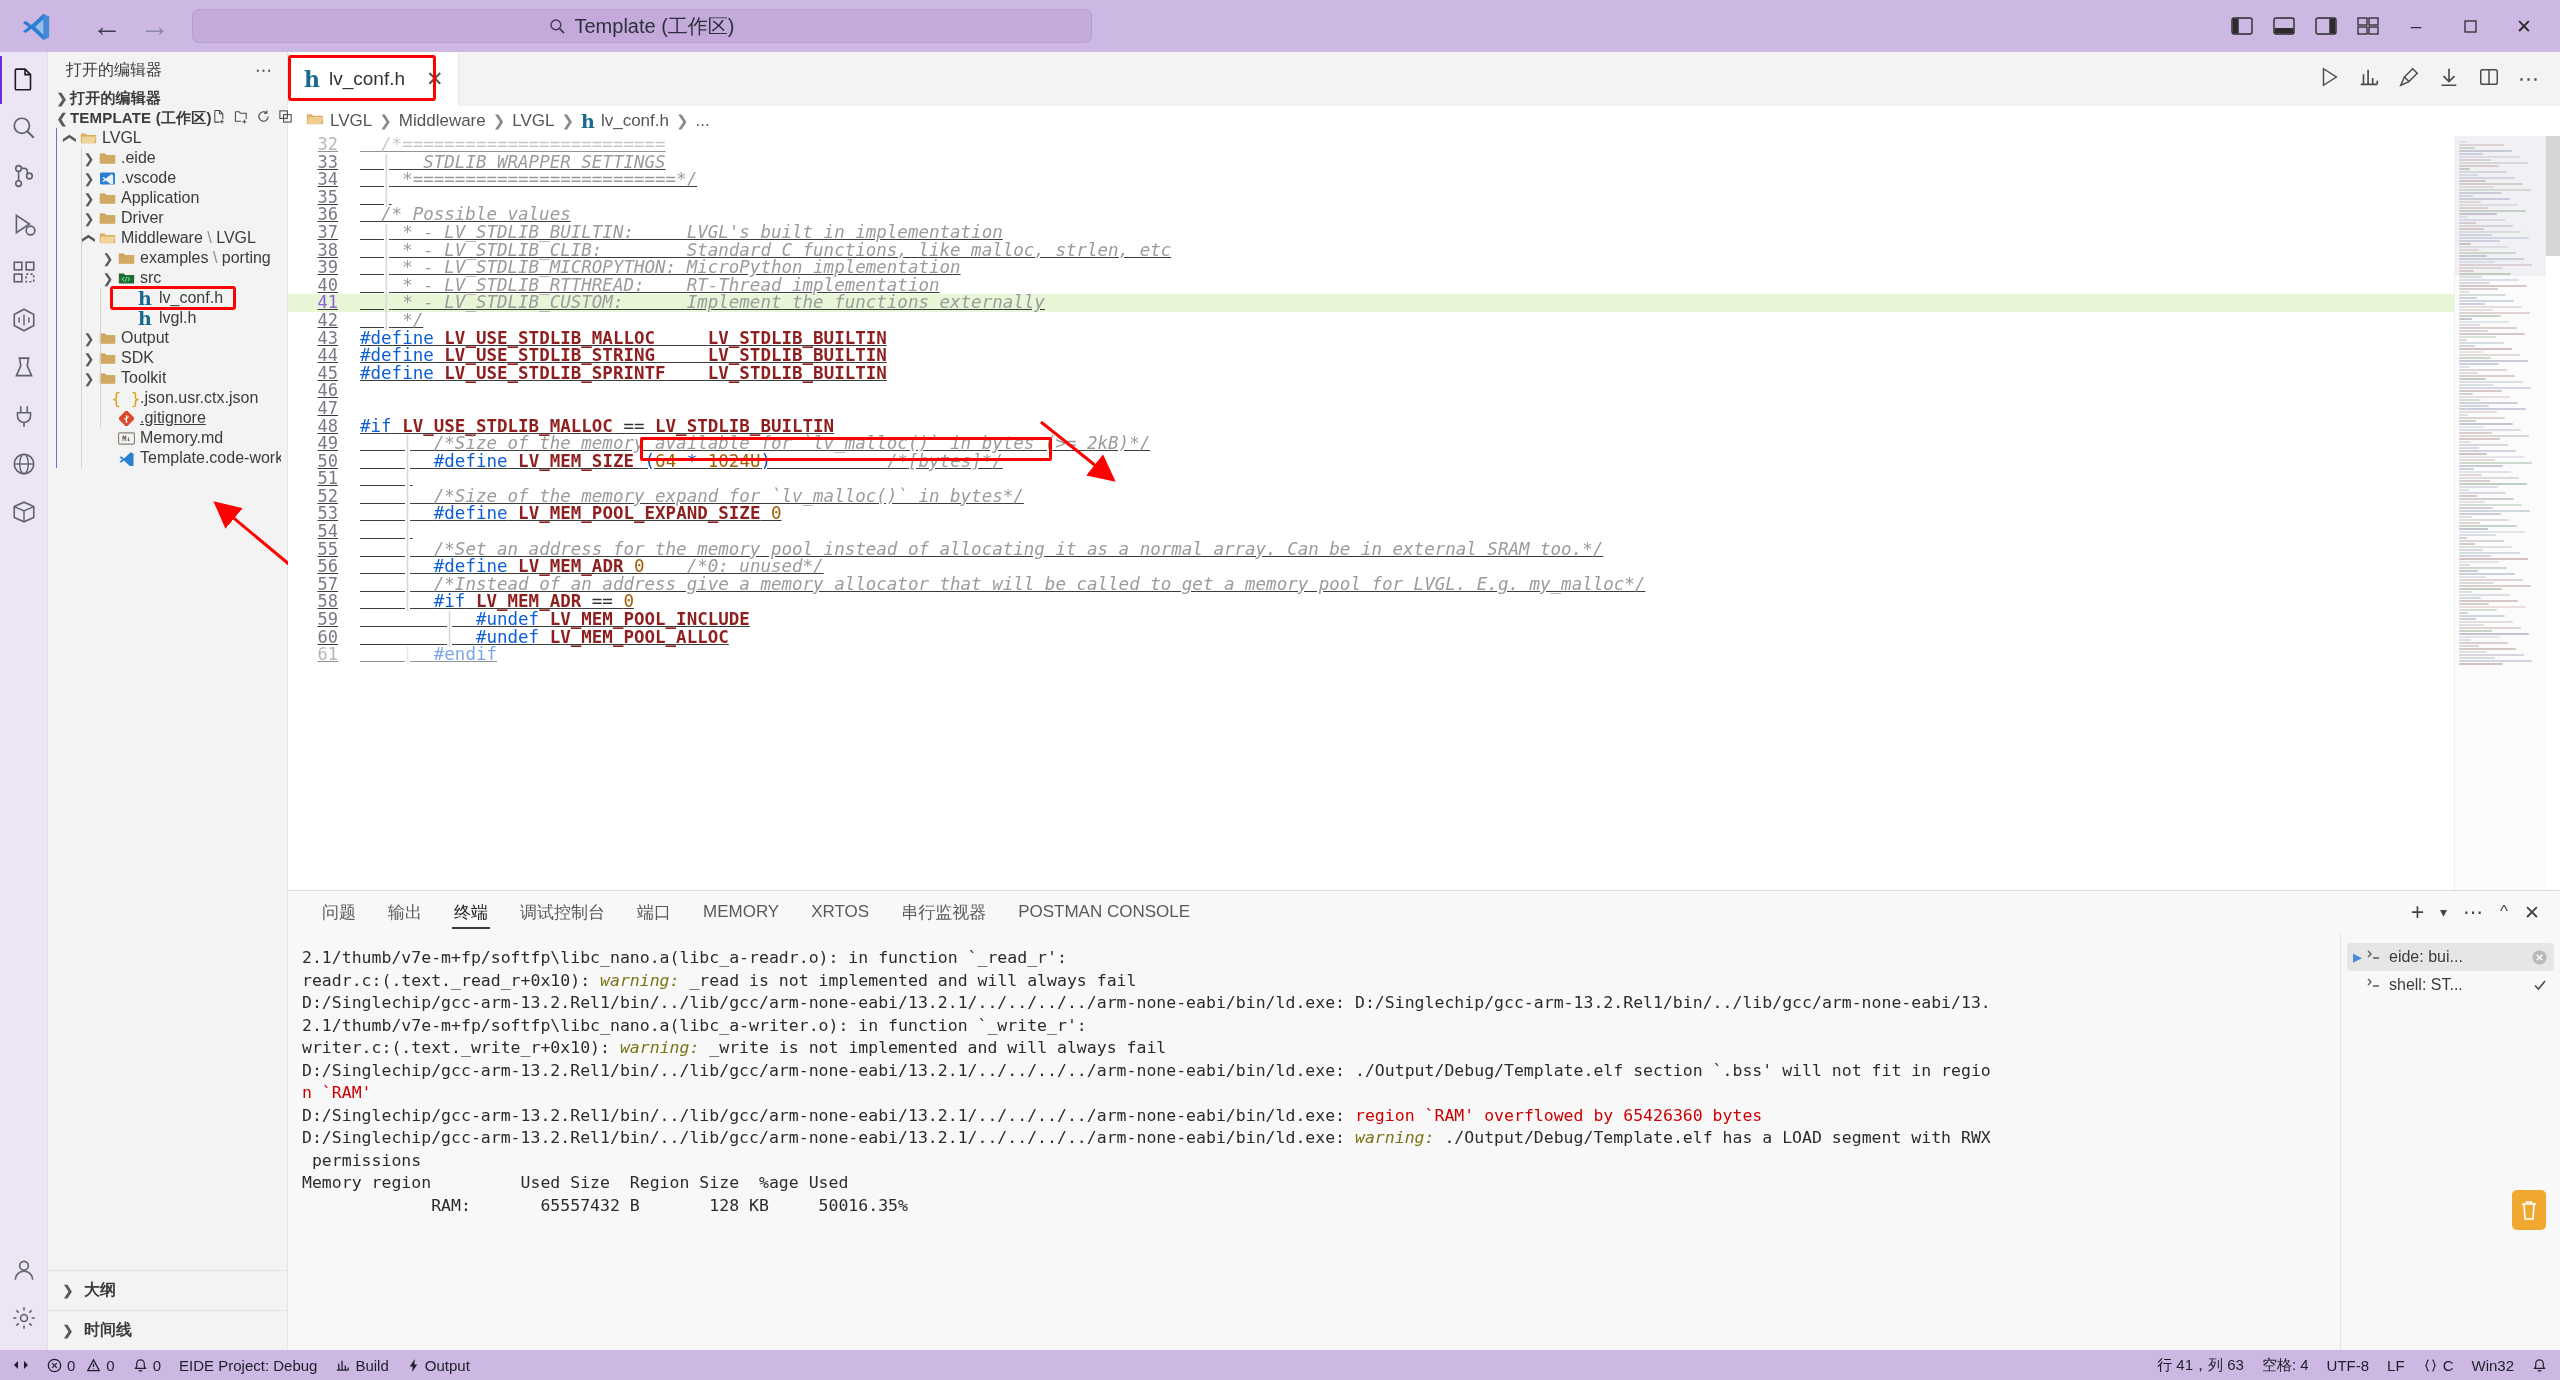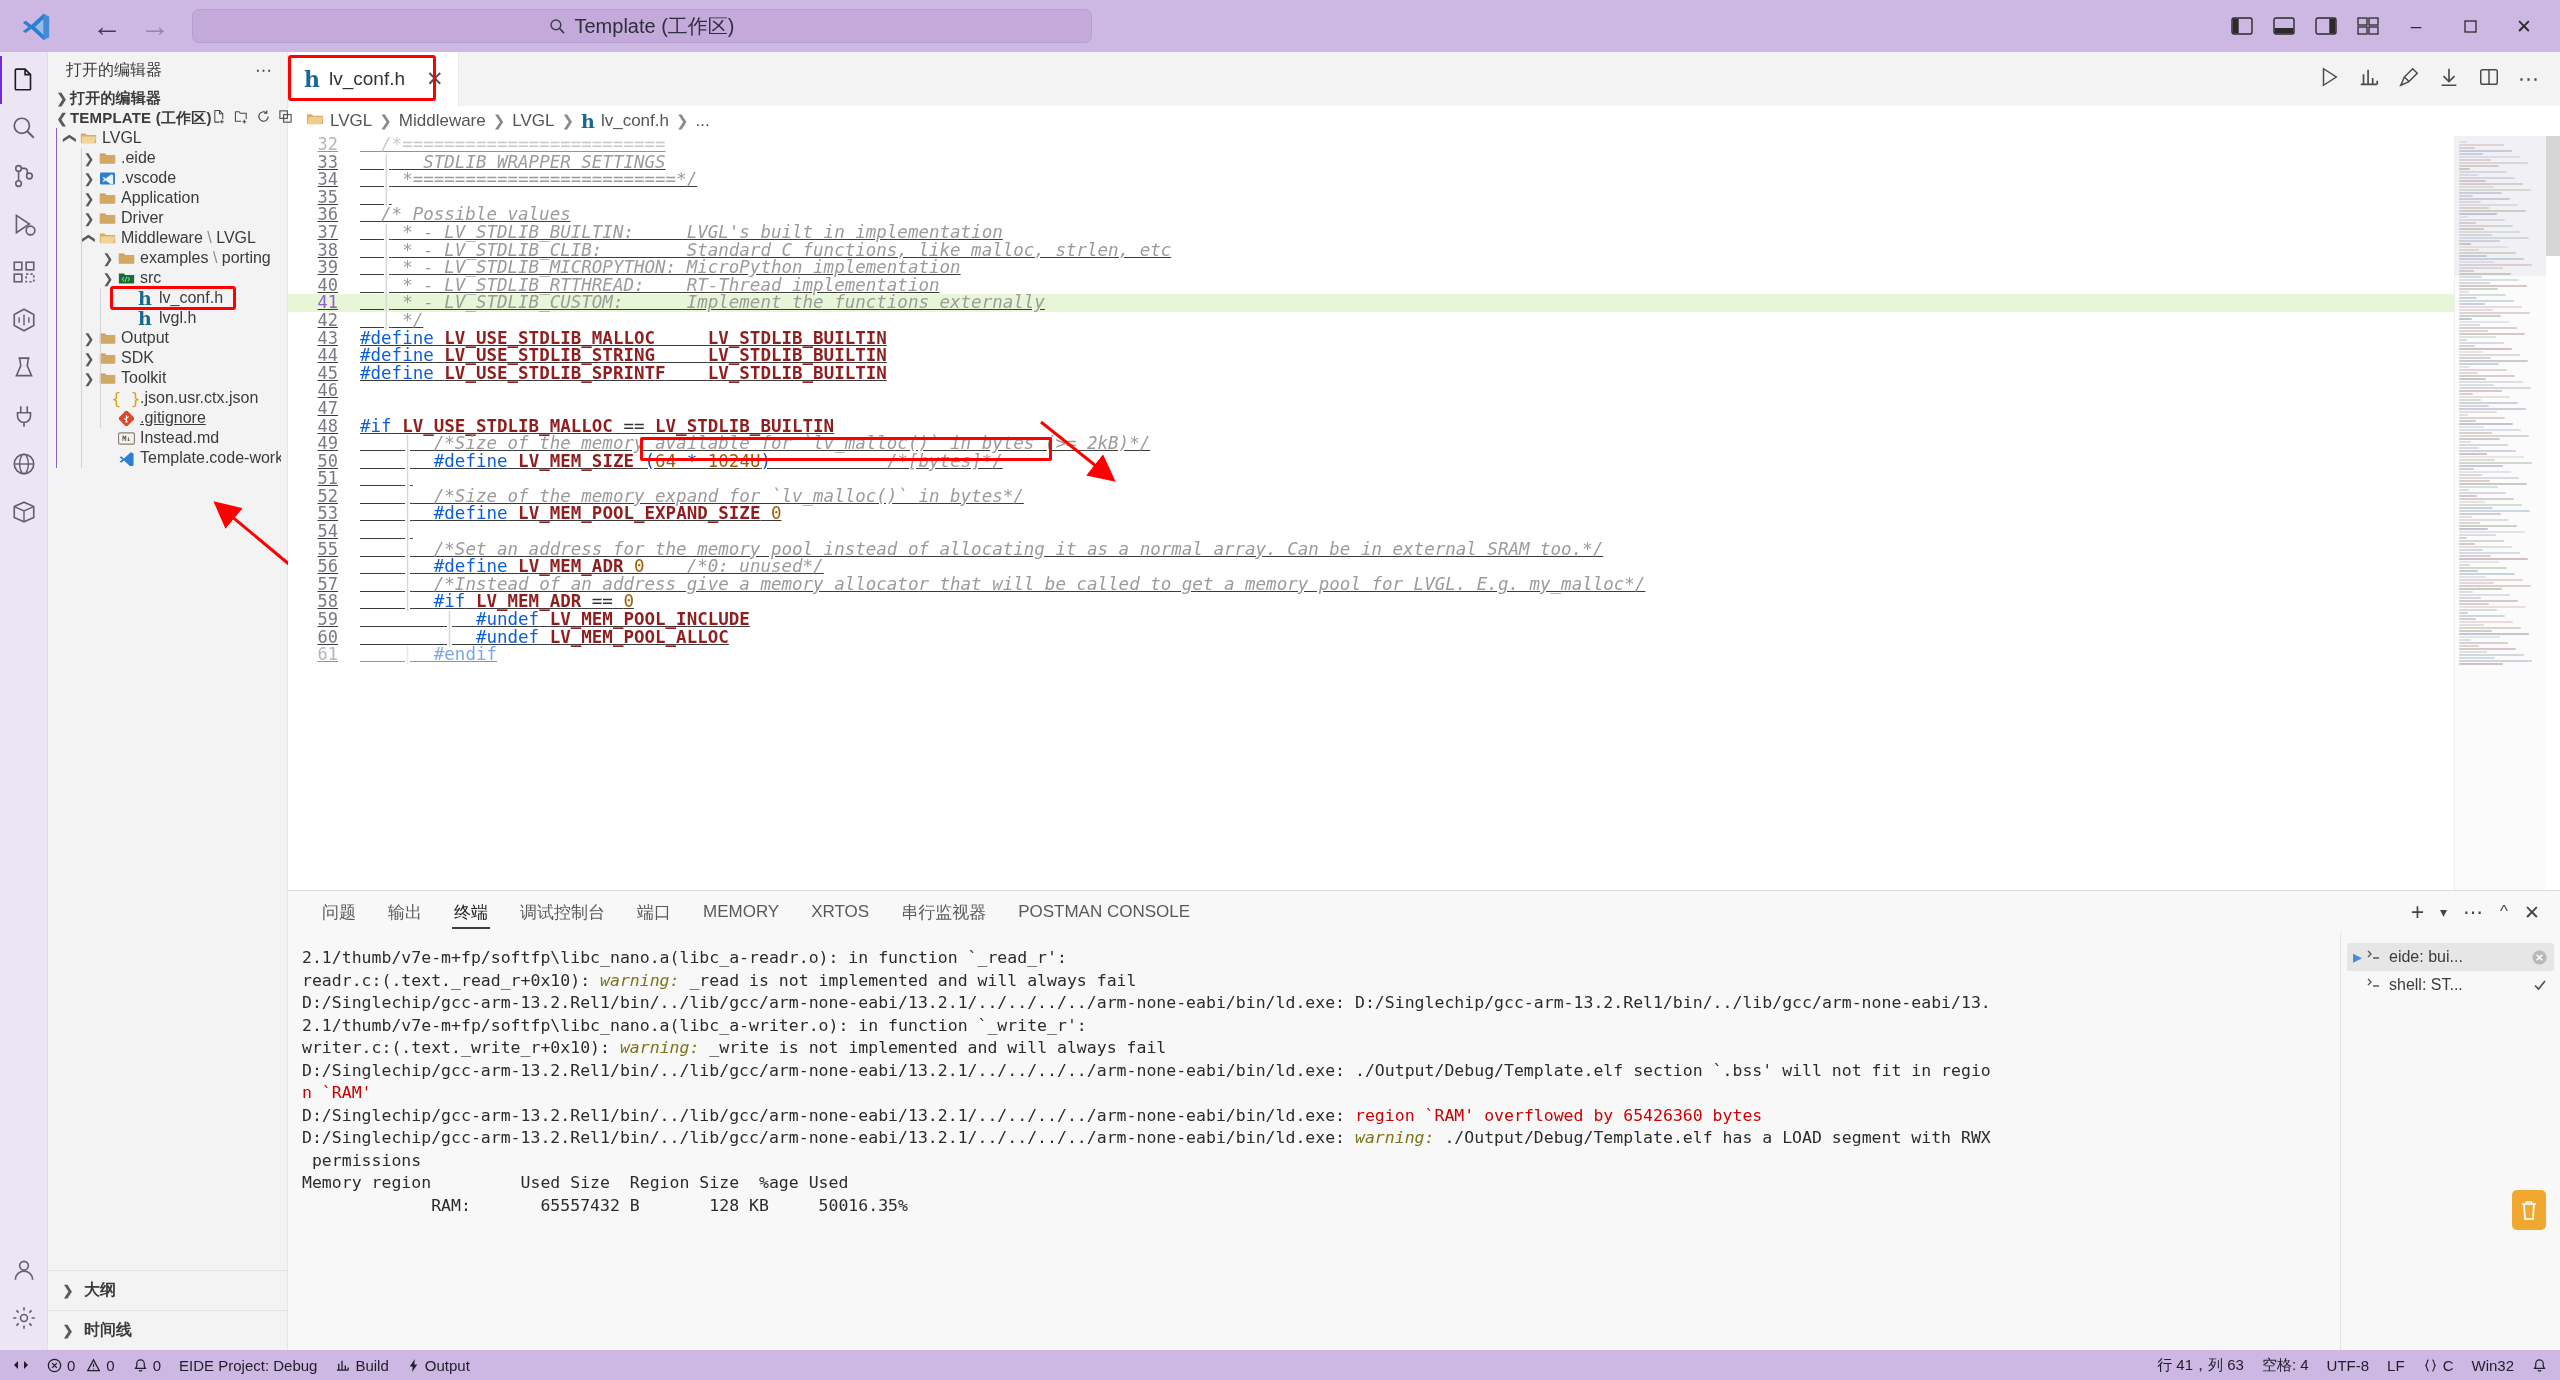--- a/index.html
+++ b/index.html
@@ -544,21 +544,21 @@
               <span class="tr-label">.gitignore</span>
             </div>
             <div class="tree-row" style="padding-left: 52px; position: relative;">
               <span class="twisty empty">❯</span>
               <span class="tr-icon">
                 <svg width="17" height="13" viewBox="0 0 18 13">
                   <rect x="0.6" y="0.6" width="16.8" height="11.8" rx="1.4" fill="none" stroke="#8b8173" stroke-width="1.2"></rect>
                   <text x="9" y="9.2" font-size="7.5" font-family="DejaVu Sans Mono, monospace" font-weight="bold" fill="#5a5248" text-anchor="middle">M↓</text>
                 </svg>
               </span>
-              <span class="tr-label">Instead.md</span>
+              <span class="tr-label">Memory.md</span>
             </div>
             <div class="tree-row" style="padding-left: 52px; position: relative;">
               <span class="twisty empty">❯</span>
               <span class="tr-icon">
                 <svg width="17" height="15" viewBox="0 0 18 16">
                   <path d="M13.5 1.2L6.3 8 3.2 5.6 1.6 6.8 4.7 9 1.6 11.2l1.6 1.2 3.1-2.4 7.2 6.8 3-1.4V2.6z" fill="#2a7fd4"></path>
                 </svg>
               </span>
               <span class="tr-label">Template.code-workspace</span>
             </div>

